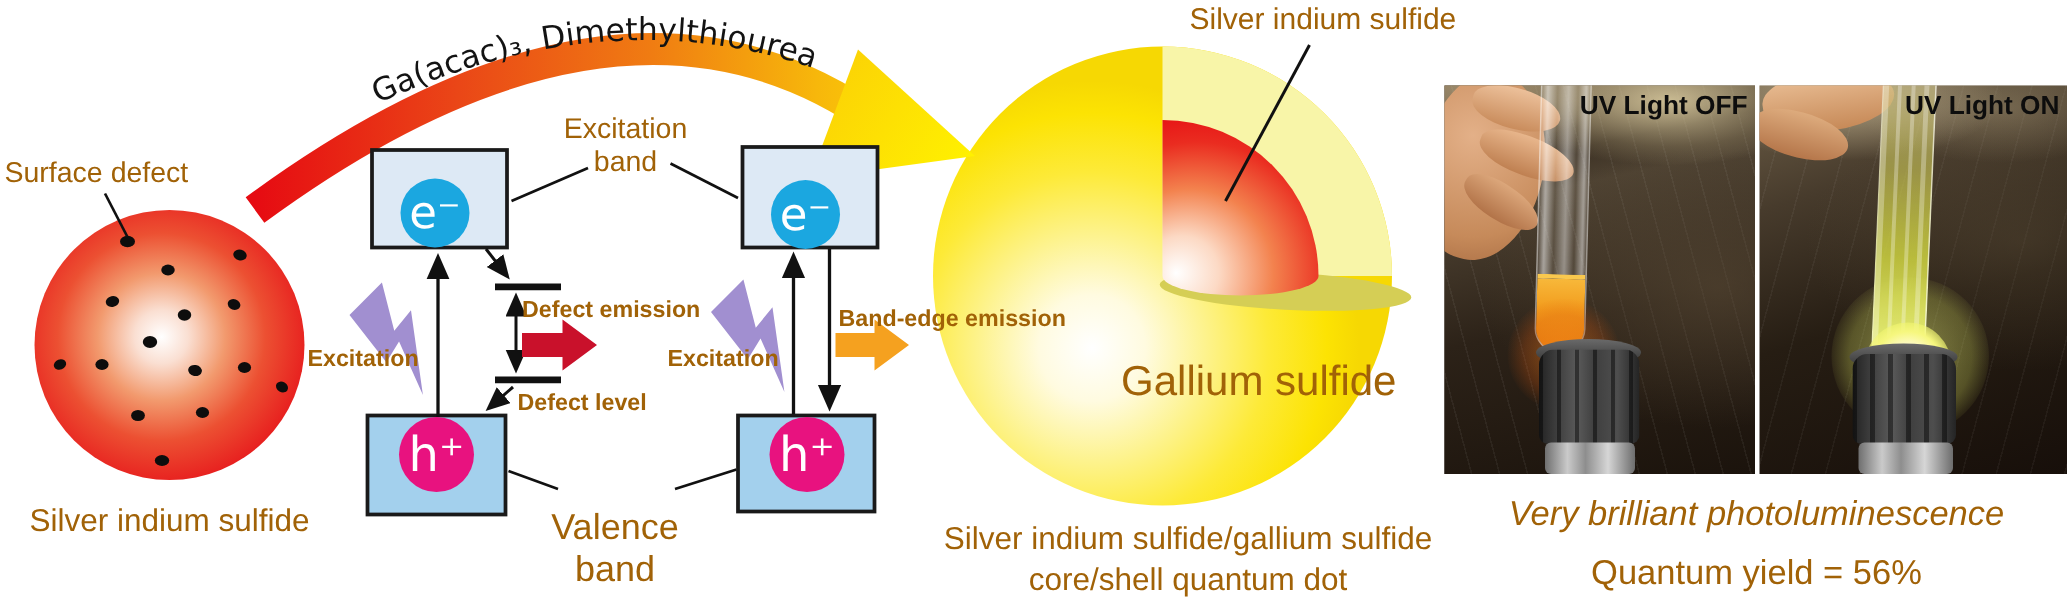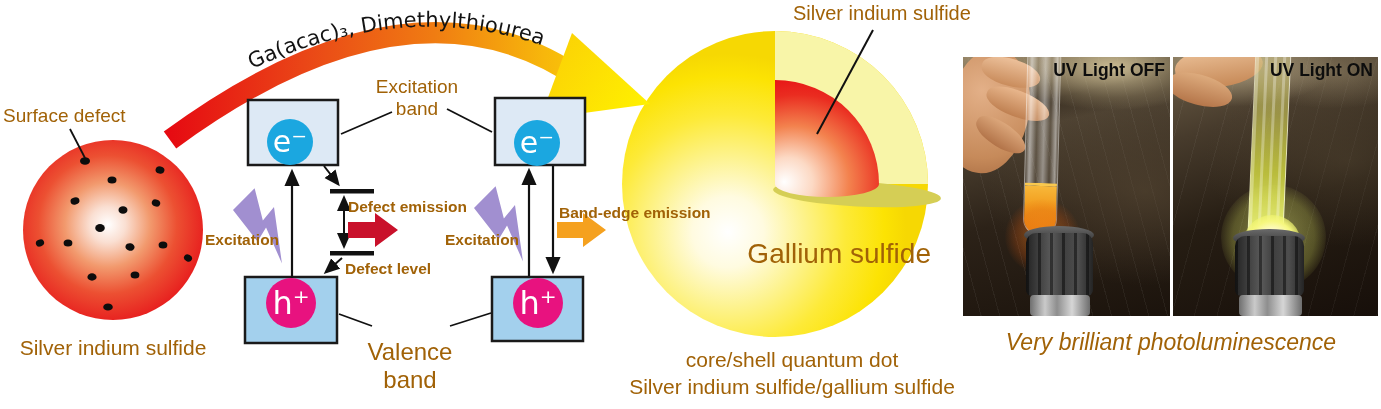--- a/index.html
+++ b/index.html
@@ -177,22 +177,22 @@
   <div class="lbl sm" style="left:205px;top:231px;">Excitation</div>
   <div class="lbl sm" style="left:348px;top:198px;">Defect emission</div>
   <div class="lbl sm" style="left:345px;top:260px;">Defect level</div>
   <div class="lbl sm" style="left:445px;top:231px;">Excitation</div>
   <div class="lbl sm" style="left:559px;top:204px;">Band-edge emission</div>
 
   <div class="lbl" style="left:793px;top:2px;font-size:20px;">Silver indium sulfide</div>
   <div class="lbl ctr" style="left:631px;top:238px;width:300px;font-size:28px;text-align:right;">Gallium sulfide</div>
 
   <div class="lbl ctr cap" style="left:597px;top:346px;width:390px;">
+    <div>Silver indium sulfide/gallium sulfide</div>
     <div>core/shell quantum dot</div>
-    <div>Silver indium sulfide/gallium sulfide</div>
   </div>
 
   <div id="photo-on" class="photo">
     <div class="skin" style="left:2px;top:-10px;width:88px;height:40px;transform:rotate(-8deg);
          background:linear-gradient(#eabf96,#c78a58);"></div>
     <div class="skin" style="left:-6px;top:18px;width:66px;height:30px;transform:rotate(14deg);
          background:linear-gradient(#ddab7d,#b5764a);"></div>
     <div style="position:absolute;left:48px;top:128px;width:105px;height:105px;border-radius:50%;
          background:radial-gradient(circle, rgba(238,244,130,.5), rgba(225,235,100,.28) 55%, transparent 75%);"></div>
     <div class="tube" style="left:78px;top:-4px;width:34px;height:198px;transform:rotate(2.5deg);
@@ -229,14 +229,15 @@
     </div>
     <div style="position:absolute;left:42px;top:142px;width:75px;height:75px;border-radius:50%;
          background:radial-gradient(circle, rgba(242,130,25,.5), rgba(220,90,15,.25) 50%, transparent 72%);"></div>
     <div class="lamp-rim" style="left:61px;top:169px;width:70px;height:18px;"></div>
     <div class="lamp-head" style="left:63px;top:176px;width:67px;height:63px;"></div>
     <div class="lamp-band" style="left:67px;top:238px;width:60px;height:21px;"></div>
     <span class="uv-label">UV Light OFF</span>
   </div>
 
   <div class="lbl ctr" style="left:964px;top:329px;width:414px;font-size:23px;font-style:italic;">Very brilliant photoluminescence</div>
+  <div class="lbl ctr" style="left:964px;top:368px;width:414px;font-size:23px;">Quantum yield = 56%</div>
 
 </div>
 
 </body></html>

